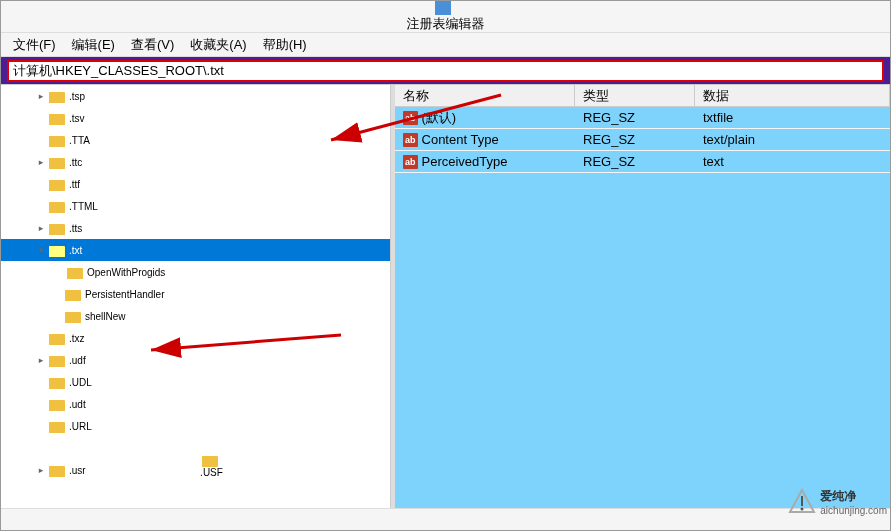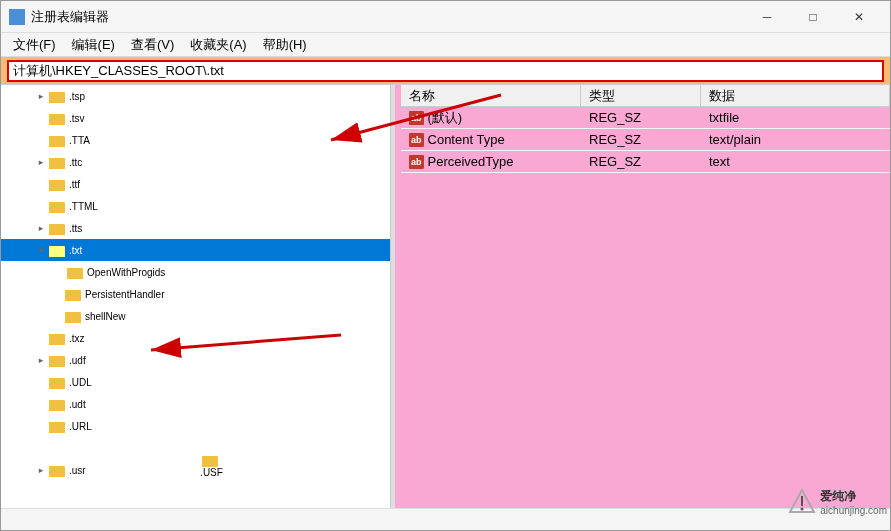--- a/index.html
+++ b/index.html
@@ -23,20 +23,21 @@
     }
 
     .title-bar {
       height: 32px;
       background: #f5f5f5;
       display: flex;
       align-items: center;
       padding: 0 8px;
       border-bottom: 1px solid #ddd;
       user-select: none;
+      flex-direction: column;
     }
 
     .title-bar-icon {
       width: 16px;
       height: 16px;
       margin-right: 6px;
       background: #4a90d9;
       display: flex;
       align-items: center;
       justify-content: center;
@@ -81,21 +82,21 @@
     .menu-item {
       padding: 2px 8px;
       cursor: pointer;
       font-size: 13px;
       color: #000;
     }
 
     
     .address-bar {
       height: 28px;
-      background: #fdba74;
+      background: #4c1d95;
       border-bottom: 1px solid #ccc;
       display: flex;
       align-items: center;
       padding: 2px 6px;
     }
 
     .address-input {
       flex: 1;
       height: 22px;
       border: 2px solid #d00;
@@ -162,24 +163,23 @@
       height: 14px;
     }
 
     .tree-label {
       font-size: 10px;
     }
 
     
     .values-panel {
       flex: 1;
-      background: #f9a8d4;
+      background: #7dd3fc;
       overflow-y: auto;
       overflow-x: auto;
-      padding-left: 6px;
     }
 
     .values-panel::-webkit-scrollbar { width: 8px; }
     .values-panel::-webkit-scrollbar-track { background: #f1f1f1; }
     .values-panel::-webkit-scrollbar-thumb { background: #c1c1c1; }
 
     .values-header {
       display: flex;
       height: 22px;
       background: #f0f0f0;

